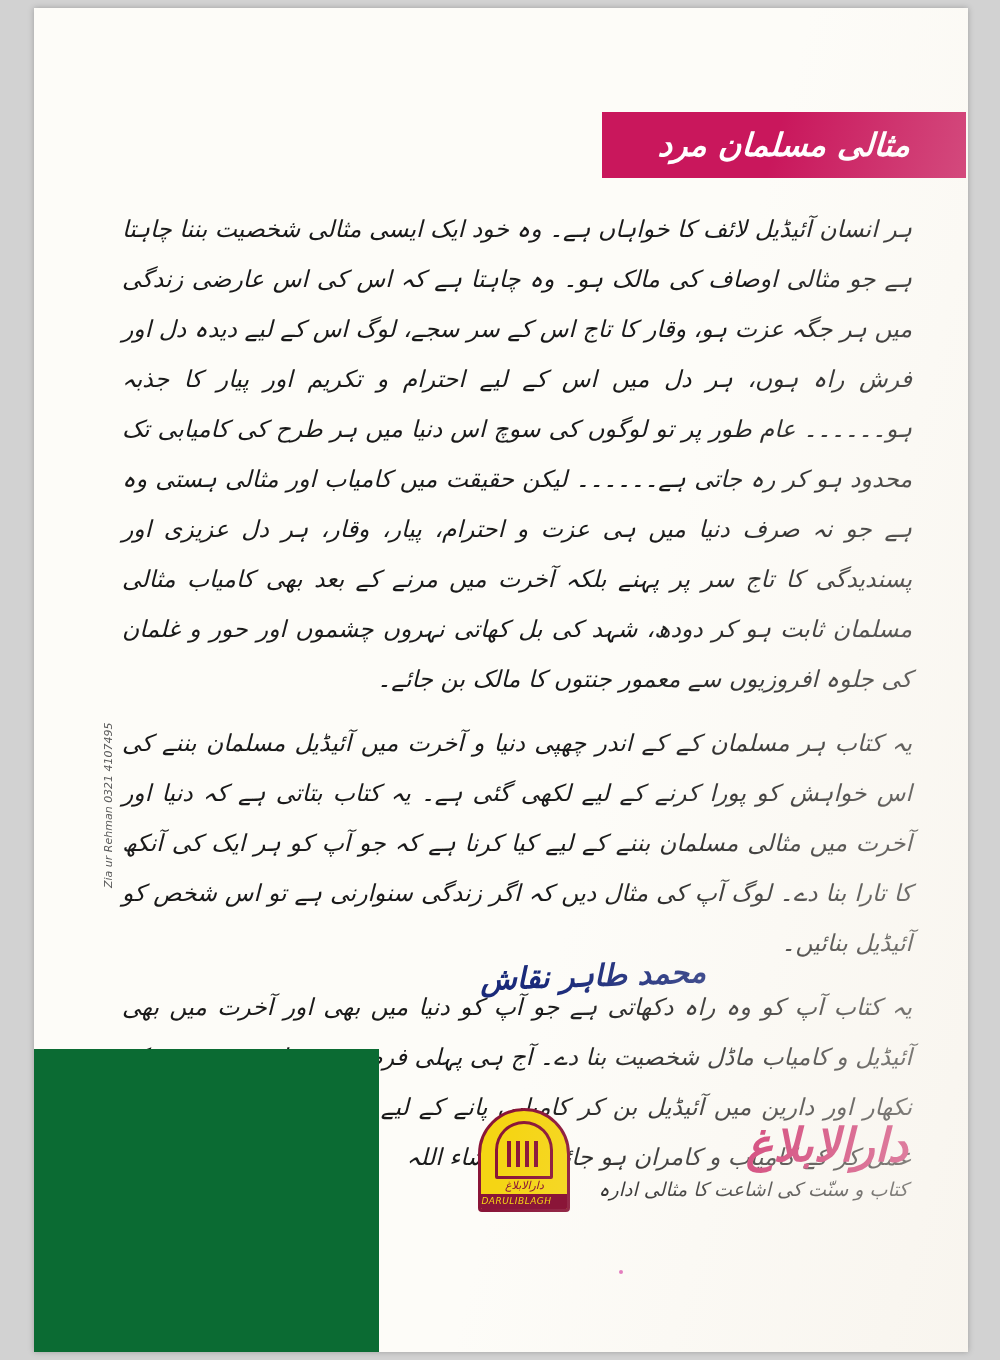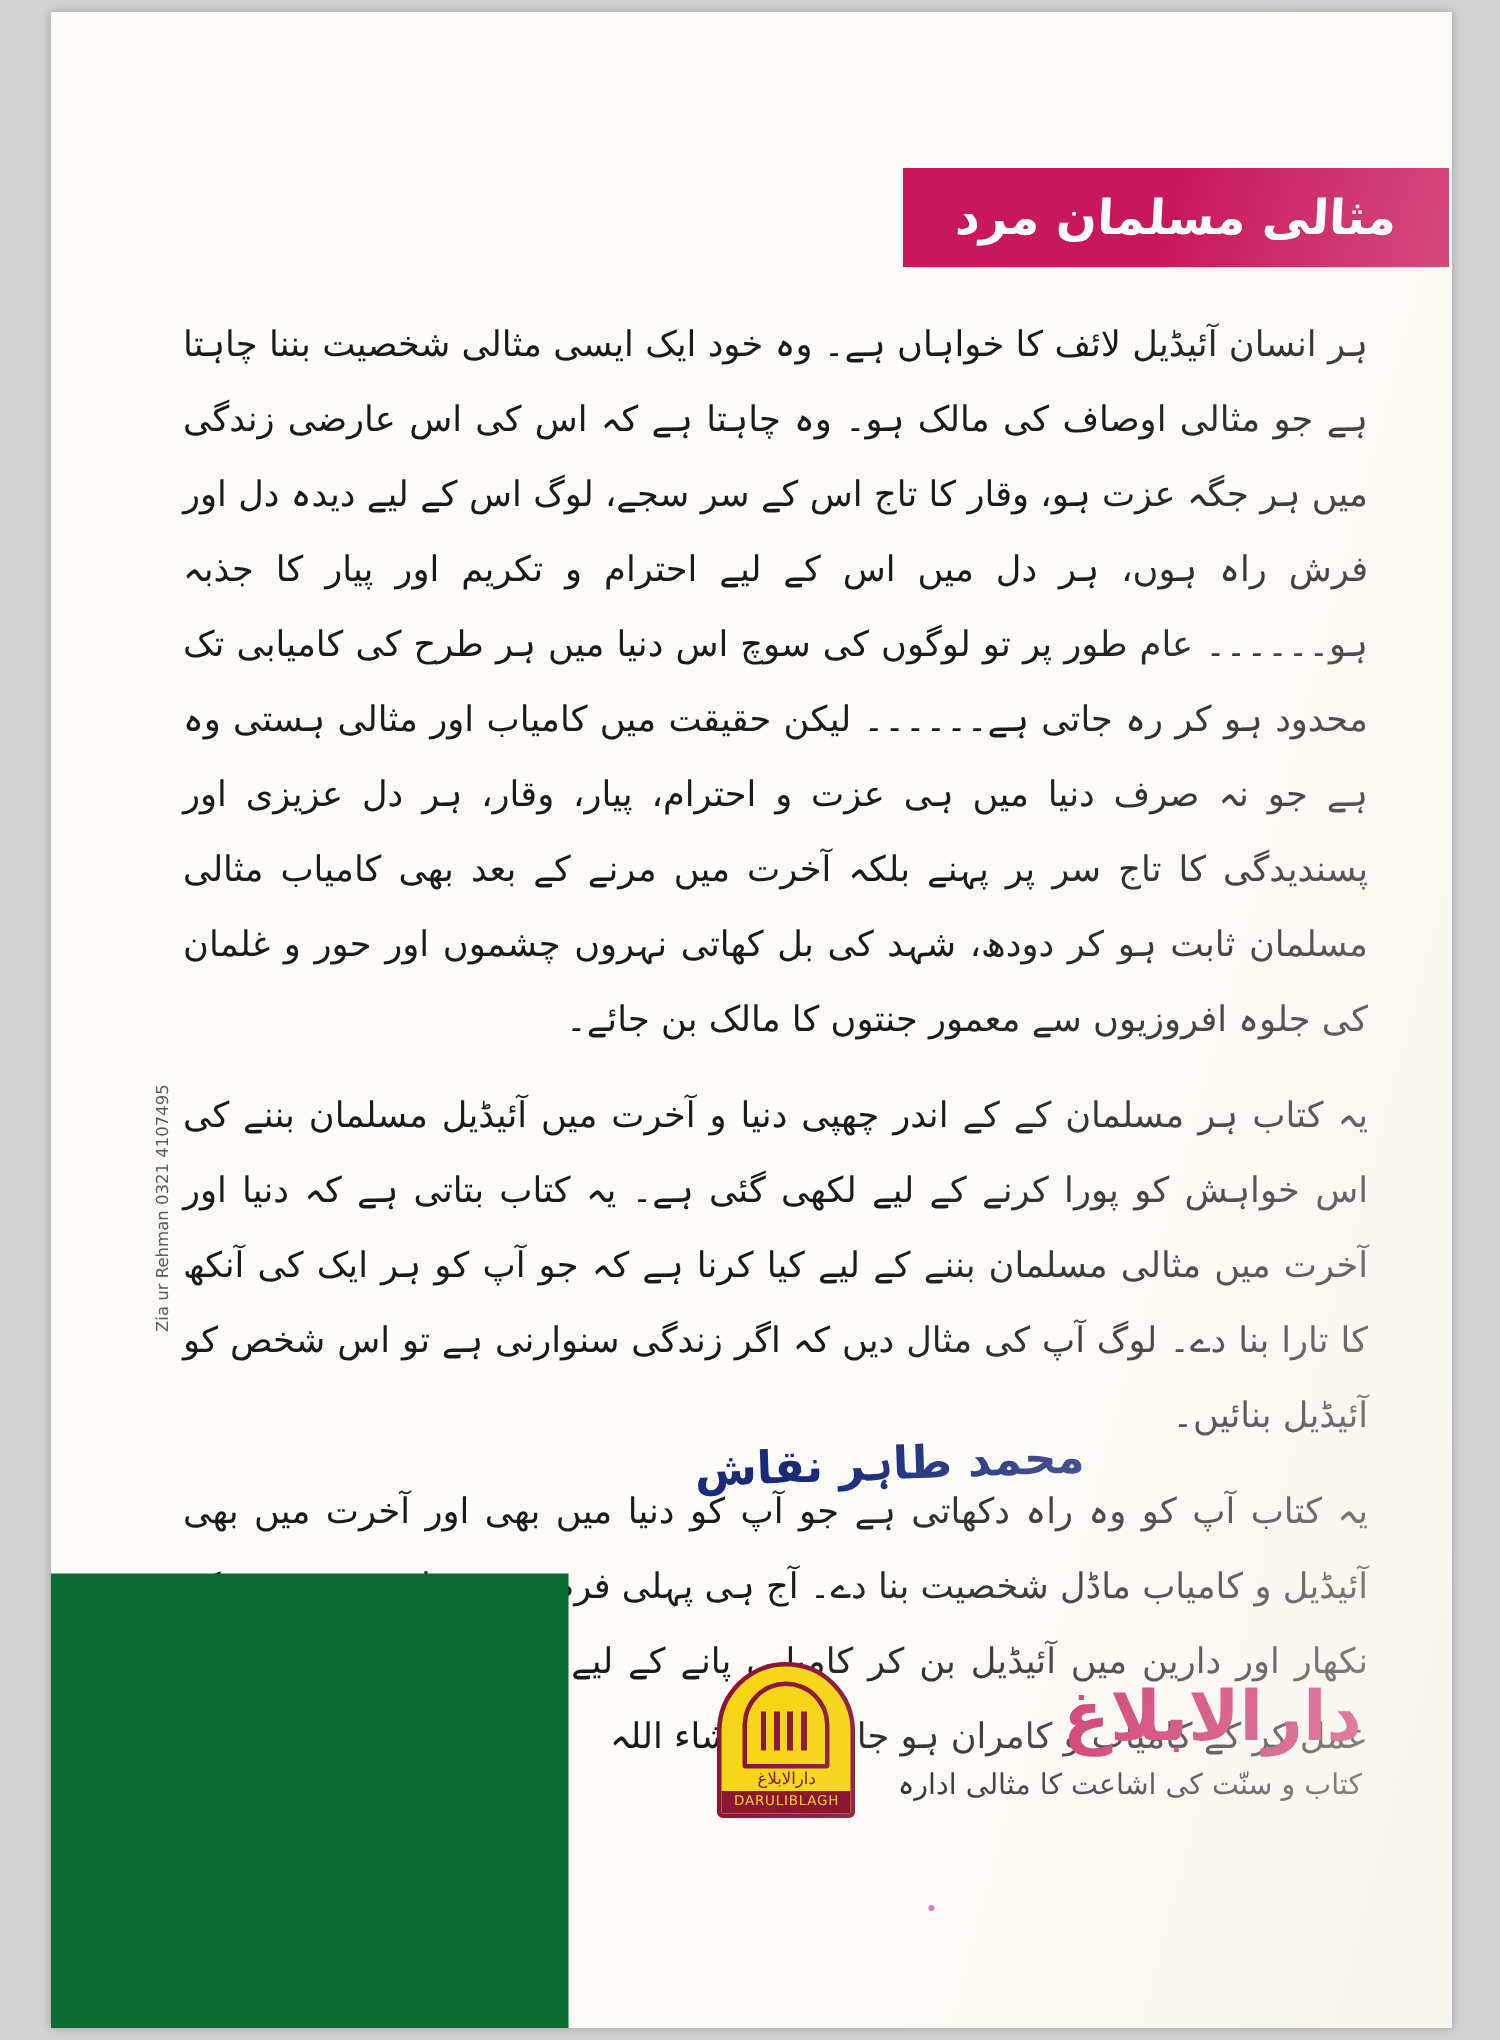--- a/index.html
+++ b/index.html
@@ -31,20 +31,21 @@
   }
 
   .paper {
     position: absolute;
     left: 34px;
     top: 8px;
     width: 934px;
     height: 1344px;
     background: #fdfcf8;
     box-shadow: 0 0 6px rgba(0,0,0,0.25);
+    font-style: italic;
   }
 
   
   .paper:after {
     content: "";
     position: absolute;
     inset: 0;
     background: linear-gradient(105deg, rgba(255,255,255,0) 60%, rgba(245,240,232,0.6) 100%);
     pointer-events: none;
   }
@@ -206,21 +207,21 @@
     white-space: nowrap;
   }
   .pub-logo .logo-label-en {
     position: relative;
     z-index: 2;
     background: #8a1538;
     color: #f5d514;
     font-size: 9px;
     letter-spacing: 0.5px;
     width: 100%;
-    text-align: center;
+    text-align: left;
     padding: 2px 0 3px 0;
     box-sizing: border-box;
     direction: ltr;
   }
 
   .dot {
     position: absolute;
     left: 585px;
     top: 1262px;
     width: 4px;

